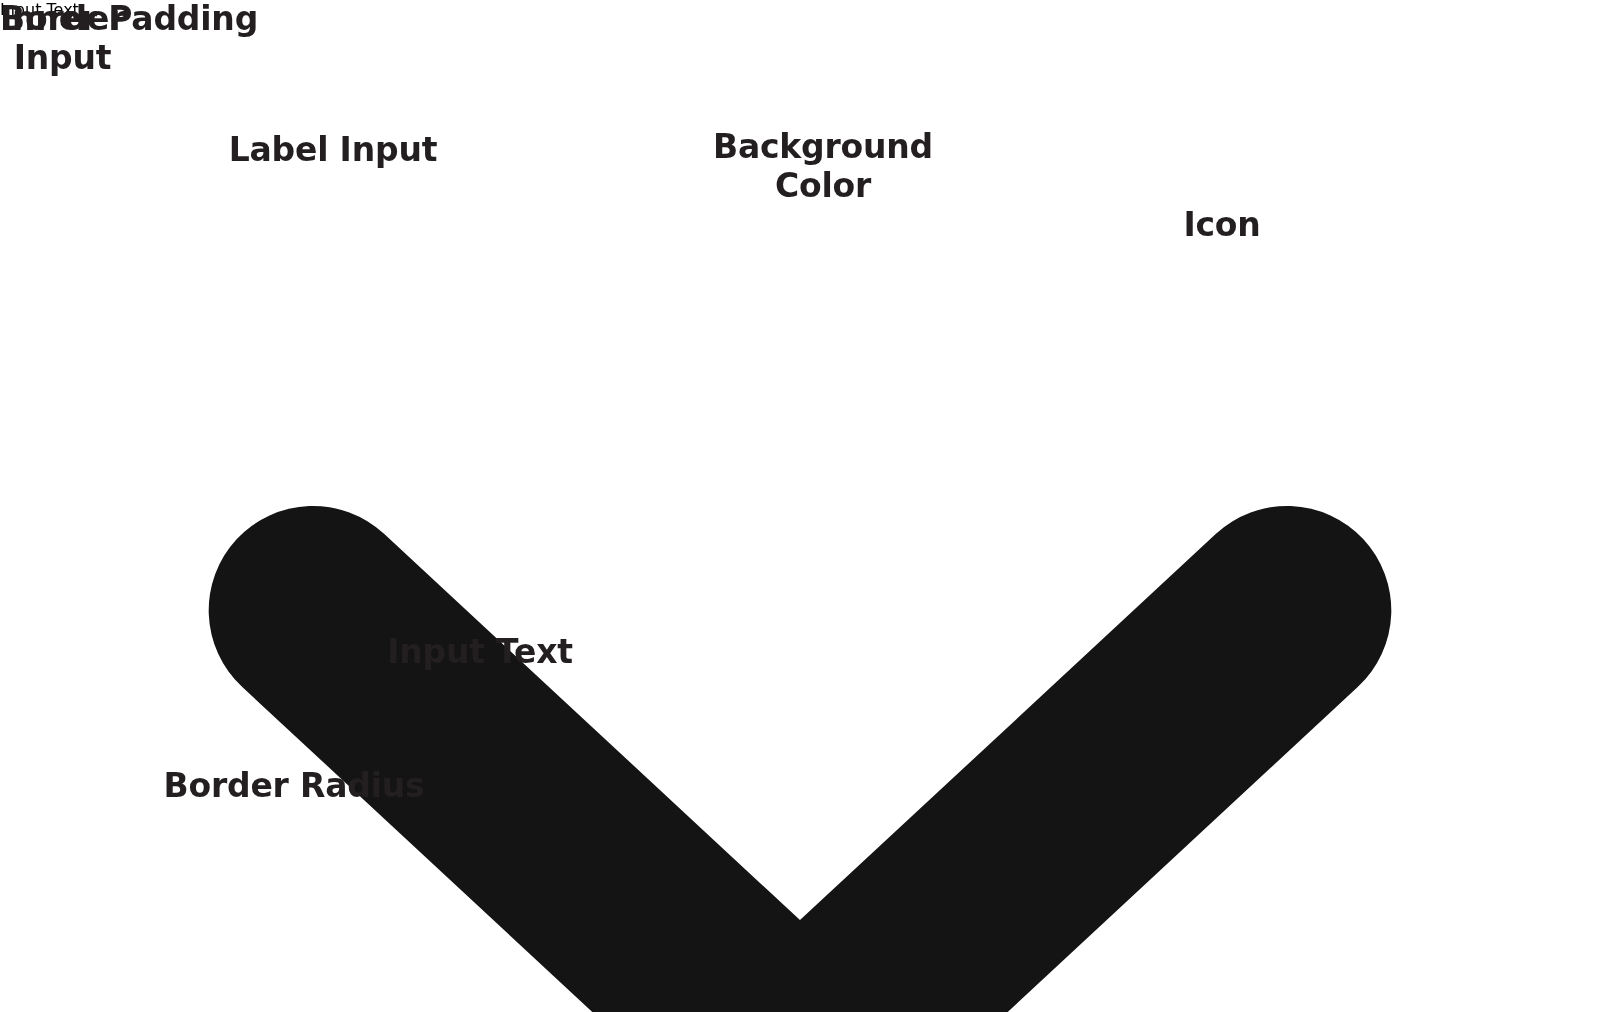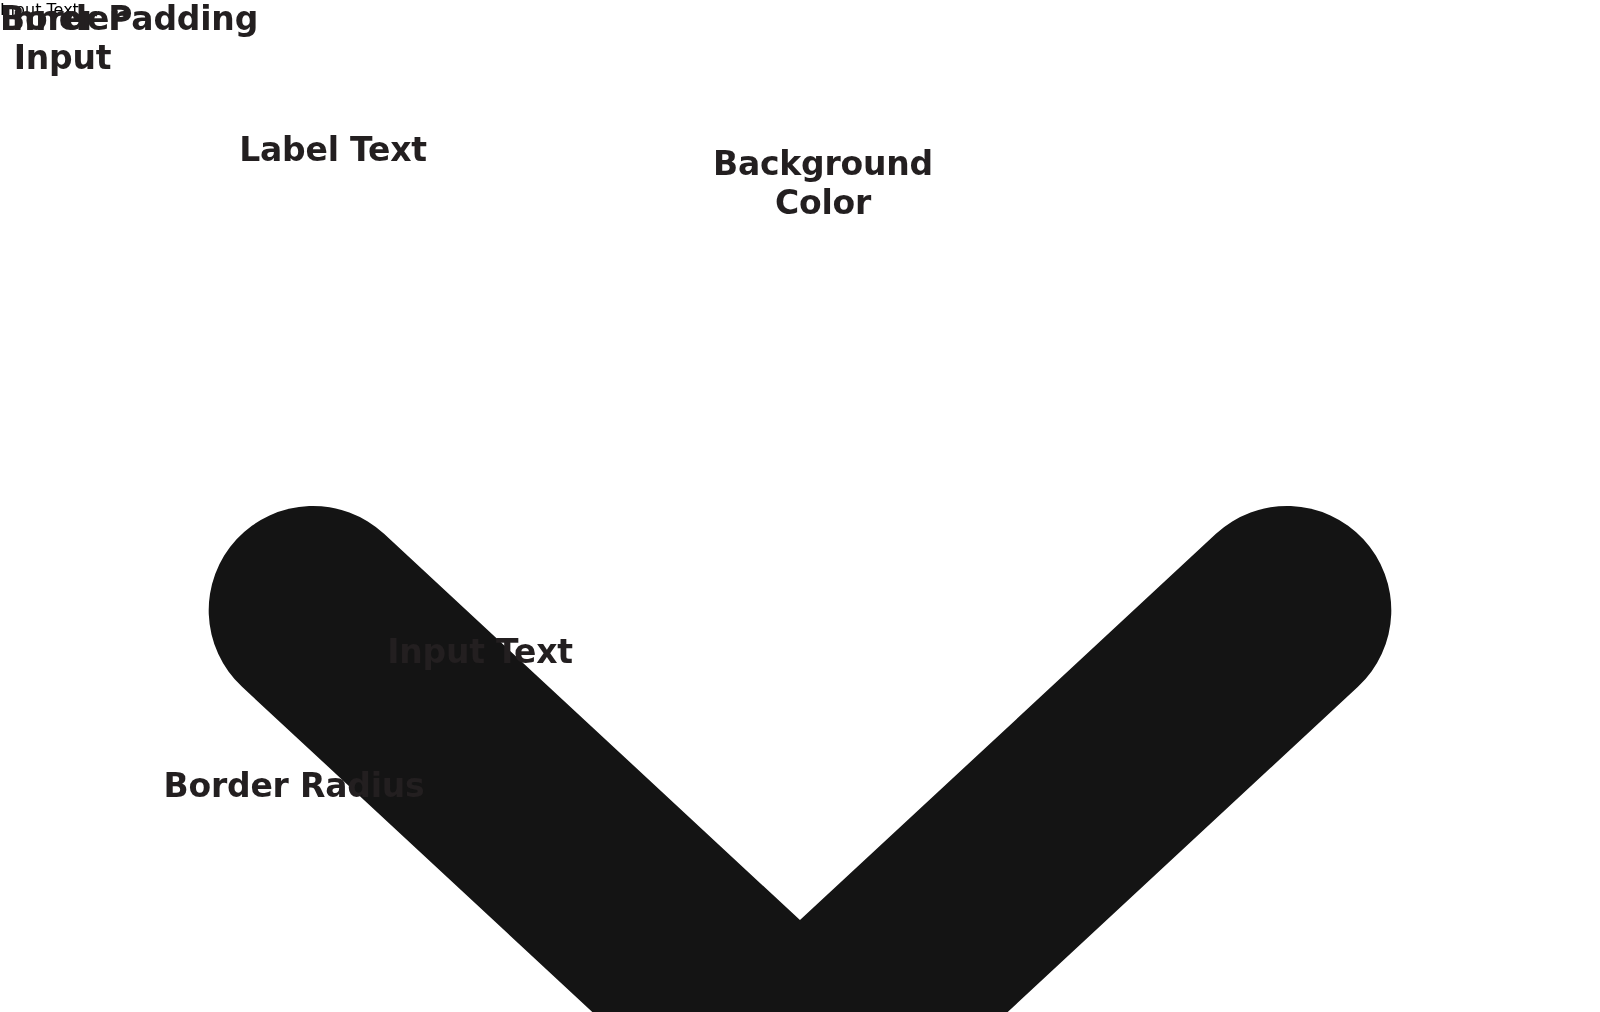--- a/index.html
+++ b/index.html
@@ -30,35 +30,36 @@
     font-weight: bold;
     font-size: 33px;
     line-height: 1.18;
     color: #231f20;
     text-align: center;
     white-space: pre-line;
     letter-spacing: -0.2px;
   }
 
   .callout-label-text { left: 123px;  top: 131px;  width: 420px; }
-  .callout-background  { left: 623px;  top: 145px;  width: 400px; }
+  .callout-background  { left: 623px;  top: 128px;  width: 400px; }
   .callout-icon        { left: 1072px; top: 206px;  width: 300px; }
   .callout-input-text  { left: 280px;  top: 633px;  width: 400px; }
   .callout-border-rad  { left: 90px;   top: 767px;  width: 408px; }</style>
 </head>
 <body>
 
 <div class="stage">
 
   
-  <div class="callout callout-label-text">Label Text</div>
+  <div class="callout callout-label-text">Label Input</div>
 
   <div class="callout callout-background">Background
 Color</div>
 
+  <div class="callout callout-icon">Icon</div>
 
   <div class="callout callout-input-text">Input Text</div>
 
   <div class="callout callout-inner-padding">Inner Padding</div>
 
   <div class="callout callout-border-rad">Border Radius</div>
 
   <div class="callout callout-border-col">Border
 Input</div>
 

